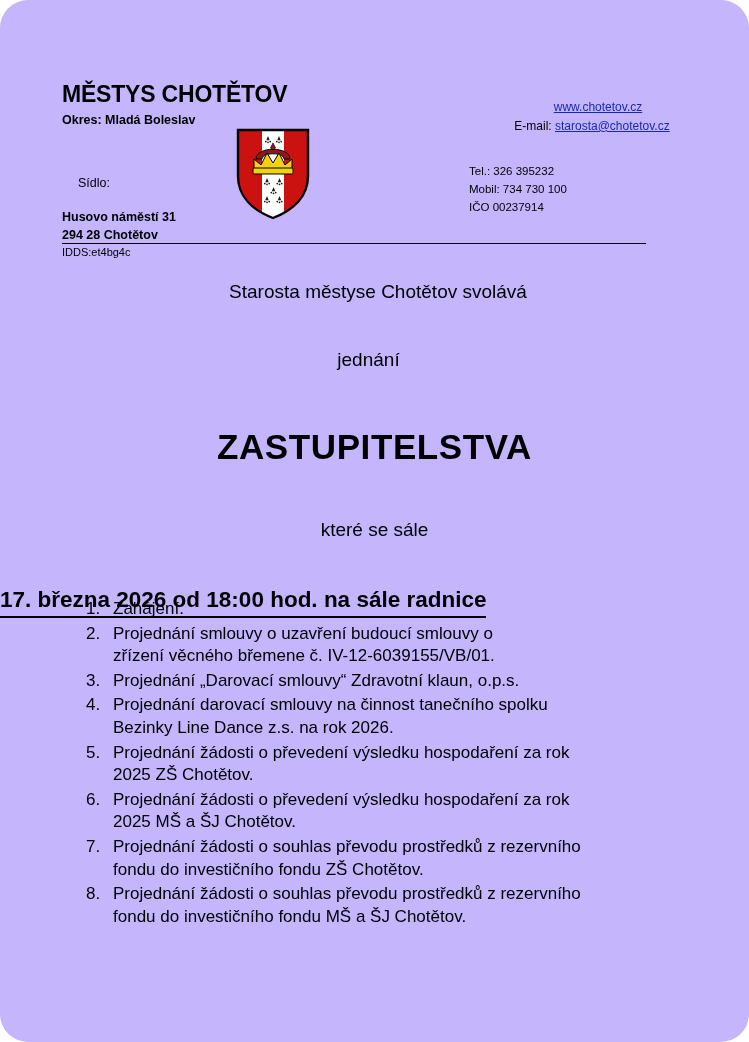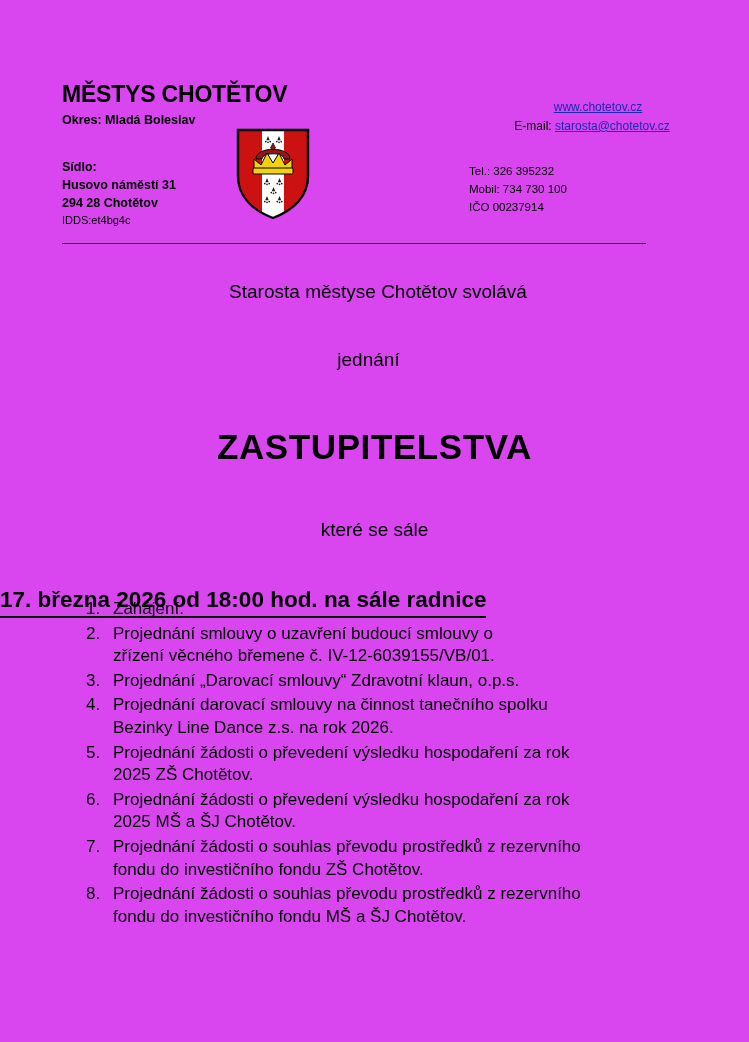--- a/index.html
+++ b/index.html
@@ -13,21 +13,22 @@
     height: 1042px;
     position: relative;
     font-family: "Liberation Sans", sans-serif;
     color: #000000;
     overflow: hidden;
   }
 
   .page {
     position: absolute;
     inset: 0;
-    background: #d946ef;
+    background: #c4b5fd;
+    border-radius: 28px;
   }
 
   
   .header {
     position: absolute;
     left: 62px;
     top: 82px;
     width: 585px;
     height: 150px;
   }
@@ -57,23 +58,23 @@
   }
 
   .addr-block {
     position: absolute;
     left: 0;
     top: 76px;
     width: 230px;
   }
   .addr-label {
     font-size: 12.5px;
-    font-weight: bold;
+    font-weight: normal;
     line-height: 1.45;
-    margin: 0;
+    margin: 16px;
   }
   .addr-line {
     font-size: 12.5px;
     font-weight: bold;
     line-height: 1.45;
     margin: 0;
     white-space: nowrap;
   }
   .addr-idds {
     font-size: 11px;

